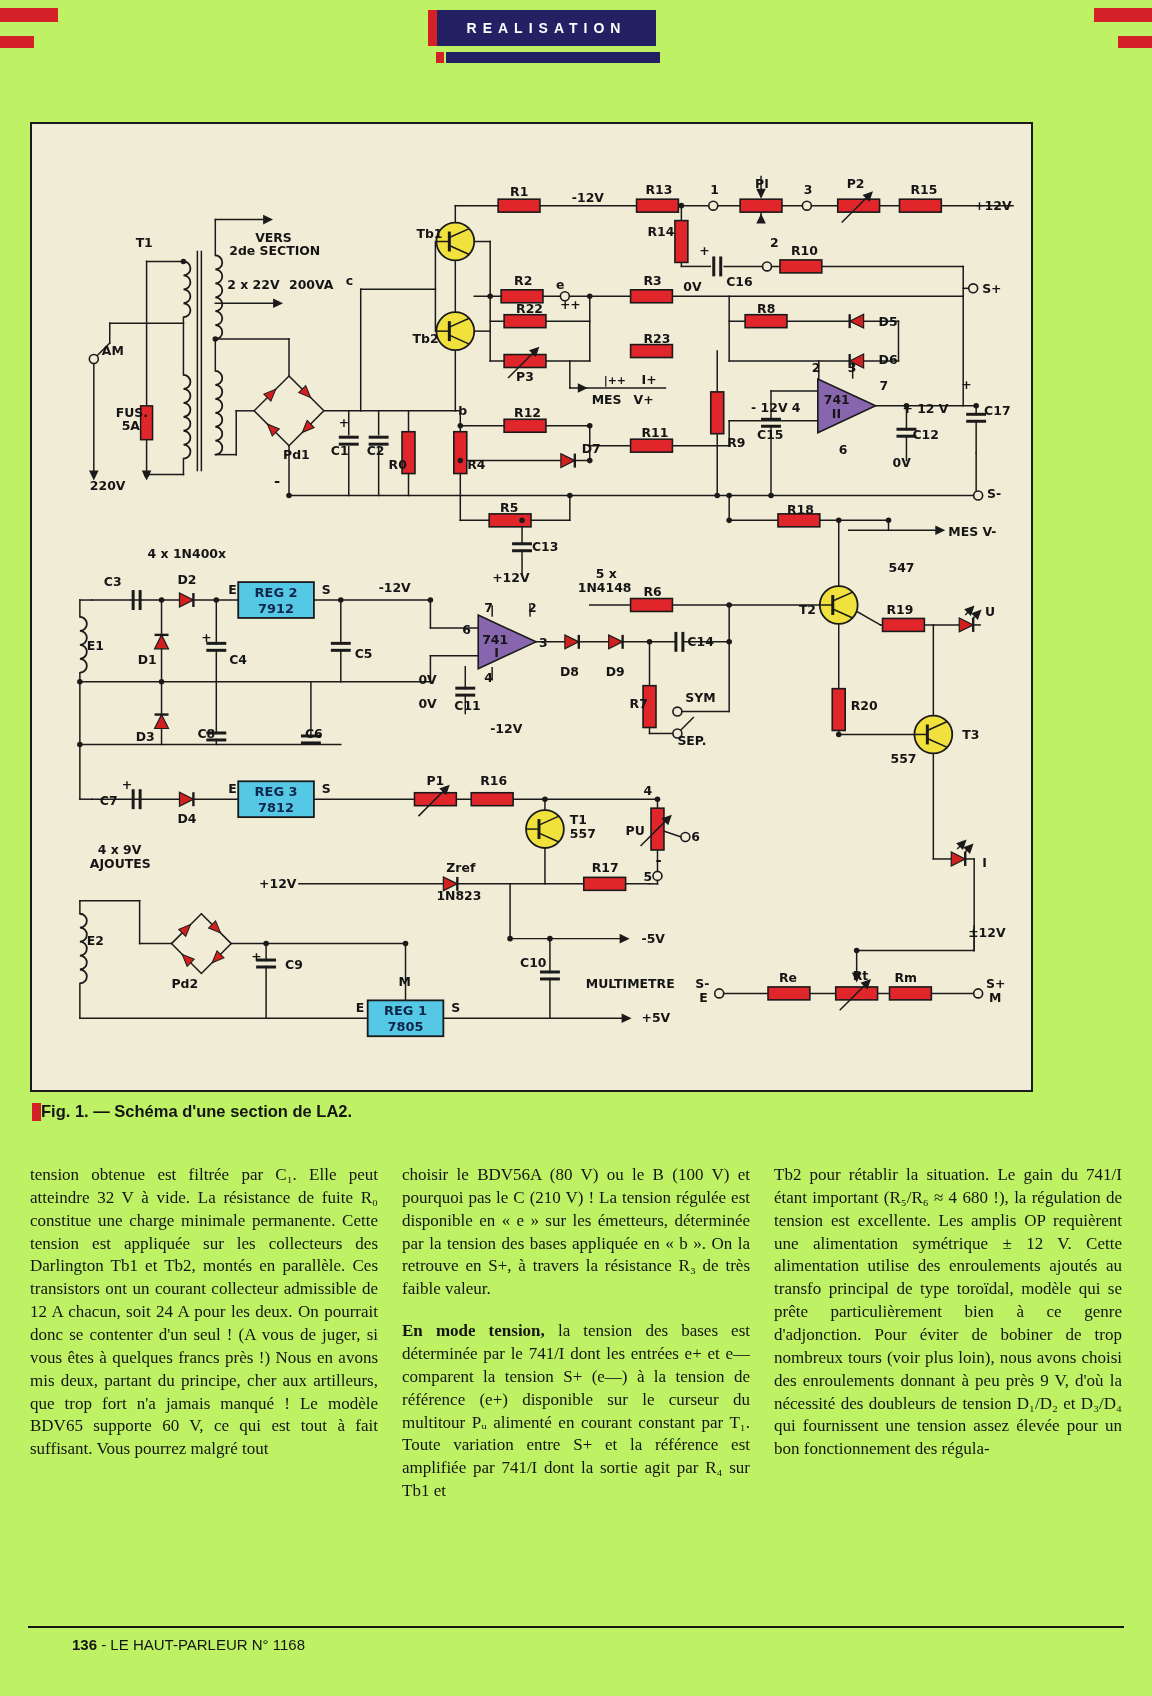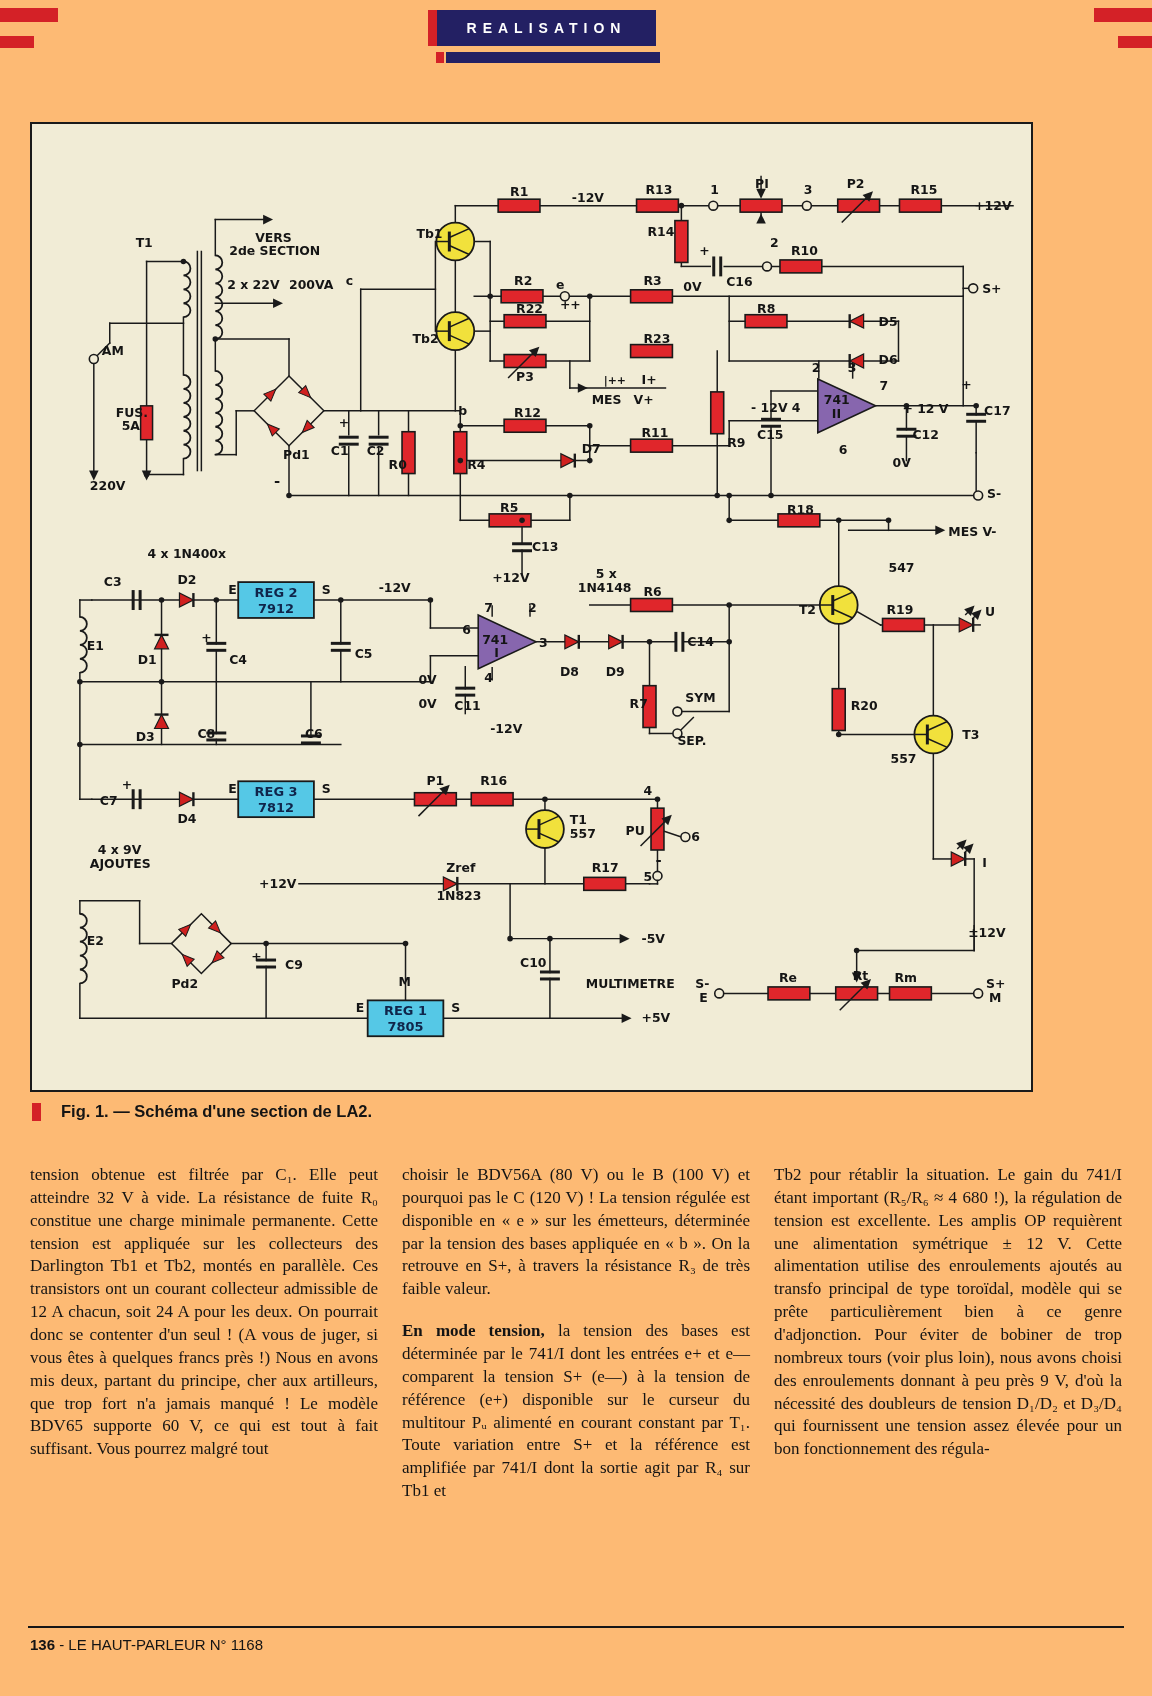--- a/index.html
+++ b/index.html
@@ -1,43 +1,43 @@
 <!DOCTYPE html>
 <html><head>
 <meta charset="utf-8">
 <style>
   html,body{margin:0;padding:0;background:#d8d8d8;}
-  .page{position:relative;width:1152px;height:1696px;background:#fdba74;overflow:hidden;
+  .page{position:relative;width:1152px;height:1696px;background:#bef264;overflow:hidden;
         font-family:"Liberation Sans",sans-serif;color:#141414;}
   .corner{position:absolute;background:#d42127;}
   .c1{left:0;top:8px;width:58px;height:14px;}
   .c2{left:0;top:36px;width:34px;height:12px;}
   .c3{right:0;top:8px;width:58px;height:14px;}
   .c4{right:0;top:36px;width:34px;height:12px;}
   .banner{position:absolute;left:428px;top:10px;width:228px;height:36px;display:flex;}
   .banner-red{width:9px;background:#d42127;}
   .banner-box{flex:1;background:#232063;color:#fff;display:flex;align-items:center;justify-content:center;
       font-size:14px;font-weight:bold;letter-spacing:6px;}
   .banner-strip{position:absolute;left:446px;top:52px;width:214px;height:11px;background:#232063;}
   .banner-strip-red{position:absolute;left:436px;top:52px;width:8px;height:11px;background:#d42127;}
   .fig{position:absolute;left:30px;top:122px;width:1003px;height:970px;background:#f1ecd6;
        border:2px solid #1a1a1a;box-sizing:border-box;}
   .fig svg{display:block;width:100%;height:100%;}
-  .caption{position:absolute;left:32px;top:1102px;display:flex;align-items:center;gap:20px;
+  .caption{position:absolute;left:32px;top:1102px;display:flex;align-items:center;gap:0;
        font-weight:bold;font-size:16.5px;justify-content:space-between;}
   .cap-bar{width:9px;height:18px;background:#d42127;}
   .cols{position:absolute;left:30px;top:1164px;width:1092px;display:flex;gap:24px;
        font-family:"Liberation Serif",serif;font-size:17px;line-height:1.345;text-align:justify;justify-content:flex-end;}
   .col{flex:1;}
   .col p{margin:0;}
   .col p + p{margin-top:19px;}
   .bold-lead{font-weight:bold;}
   .foot-rule{position:absolute;left:28px;top:1626px;width:1096px;height:2px;background:#161616;}
   .footer{position:absolute;left:30px;top:1636px;font-size:15px;font-family:"Liberation Sans",sans-serif;}
-  .footer b{font-weight:bold;}
+  .footer b{font-weight:bold;margin-left:42px;}
 </style>
 </head>
 <body>
 
 <div class="page">
   <div class="corner c1"></div>
   <div class="corner c2"></div>
   <div class="corner c3"></div>
   <div class="corner c4"></div>
 
@@ -771,21 +771,21 @@
   <div class="caption">
     <div class="cap-bar"></div>
     <span>Fig. 1. — Schéma d'une section de LA2.</span>
   </div>
 
   <div class="cols">
     <div class="col">
       <p>tension obtenue est filtrée par C₁. Elle peut atteindre 32 V à vide. La résistance de fuite R₀ constitue une charge minimale permanente. Cette tension est appliquée sur les collecteurs des Darlington Tb1 et Tb2, montés en parallèle. Ces transistors ont un courant collecteur admissible de 12 A chacun, soit 24 A pour les deux. On pourrait donc se contenter d'un seul ! (A vous de juger, si vous êtes à quelques francs près !) Nous en avons mis deux, partant du principe, cher aux artilleurs, que trop fort n'a jamais manqué ! Le modèle BDV65 supporte 60 V, ce qui est tout à fait suffisant. Vous pourrez malgré tout</p>
     </div>
     <div class="col">
-      <p>choisir le BDV56A (80 V) ou le B (100 V) et pourquoi pas le C (120 V) ! La tension régulée est disponible en « e » sur les émetteurs, déterminée par la tension des bases appliquée en « b ». On la retrouve en S+, à travers la résistance R₃ de très faible valeur.</p>
+      <p>choisir le BDV56A (80 V) ou le B (100 V) et pourquoi pas le C (210 V) ! La tension régulée est disponible en « e » sur les émetteurs, déterminée par la tension des bases appliquée en « b ». On la retrouve en S+, à travers la résistance R₃ de très faible valeur.</p>
       <p><span class="bold-lead">En mode tension,</span><span> la tension des bases est déterminée par le 741/I dont les entrées e+ et e— comparent la tension S+ (e—) à la tension de référence (e+) disponible sur le curseur du multitour Pᵤ alimenté en courant constant par T₁. Toute variation entre S+ et la référence est amplifiée par 741/I dont la sortie agit par R₄ sur Tb1 et</span></p>
     </div>
     <div class="col">
       <p>Tb2 pour rétablir la situation. Le gain du 741/I étant important (R₅/R₆ ≈ 4 680 !), la régulation de tension est excellente. Les amplis OP requièrent une alimentation symétrique ± 12 V. Cette alimentation utilise des enroulements ajoutés au transfo principal de type toroïdal, modèle qui se prête particulièrement bien à ce genre d'adjonction. Pour éviter de bobiner de trop nombreux tours (voir plus loin), nous avons choisi des enroulements donnant à peu près 9 V, d'où la nécessité des doubleurs de tension D₁/D₂ et D₃/D₄ qui fournissent une tension assez élevée pour un bon fonctionnement des régula-</p>
     </div>
   </div>
 
   <div class="foot-rule"></div>
   <div class="footer">
     <b>136</b><span> - LE HAUT-PARLEUR N° 1168</span>

